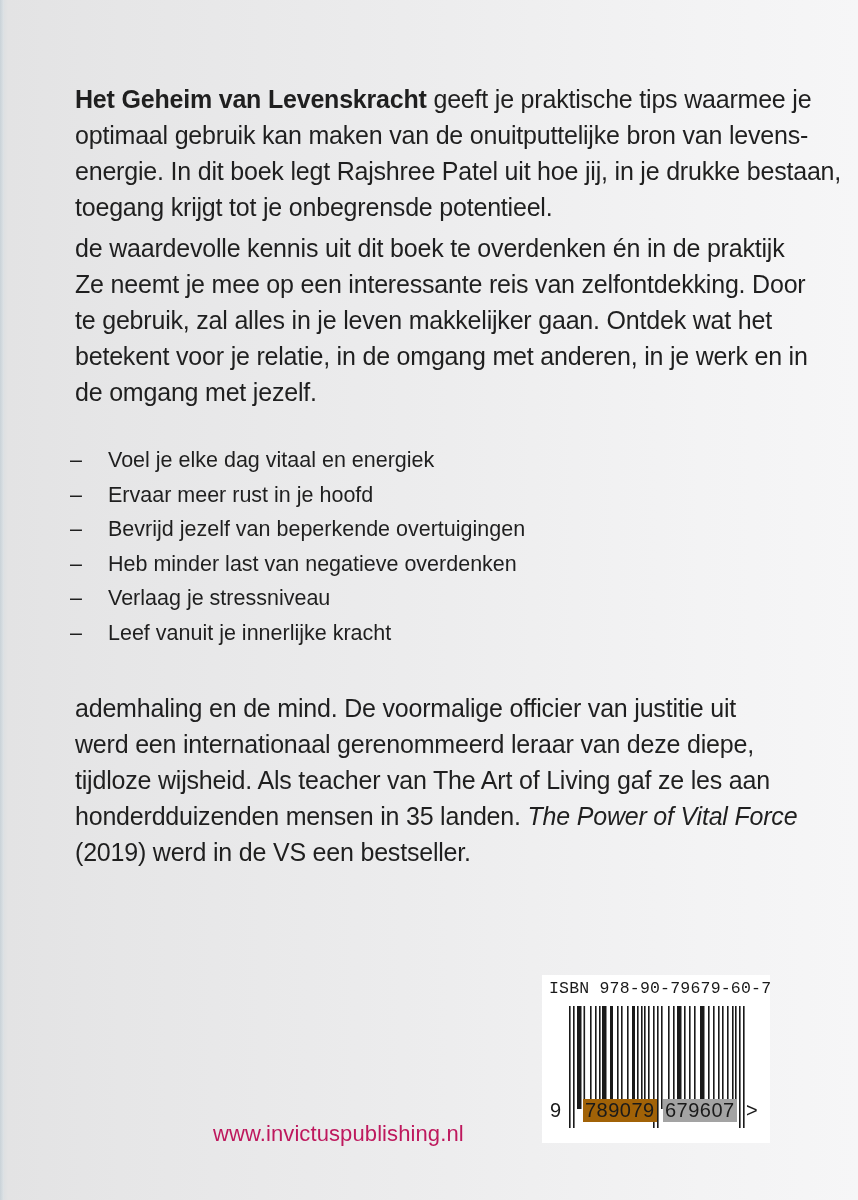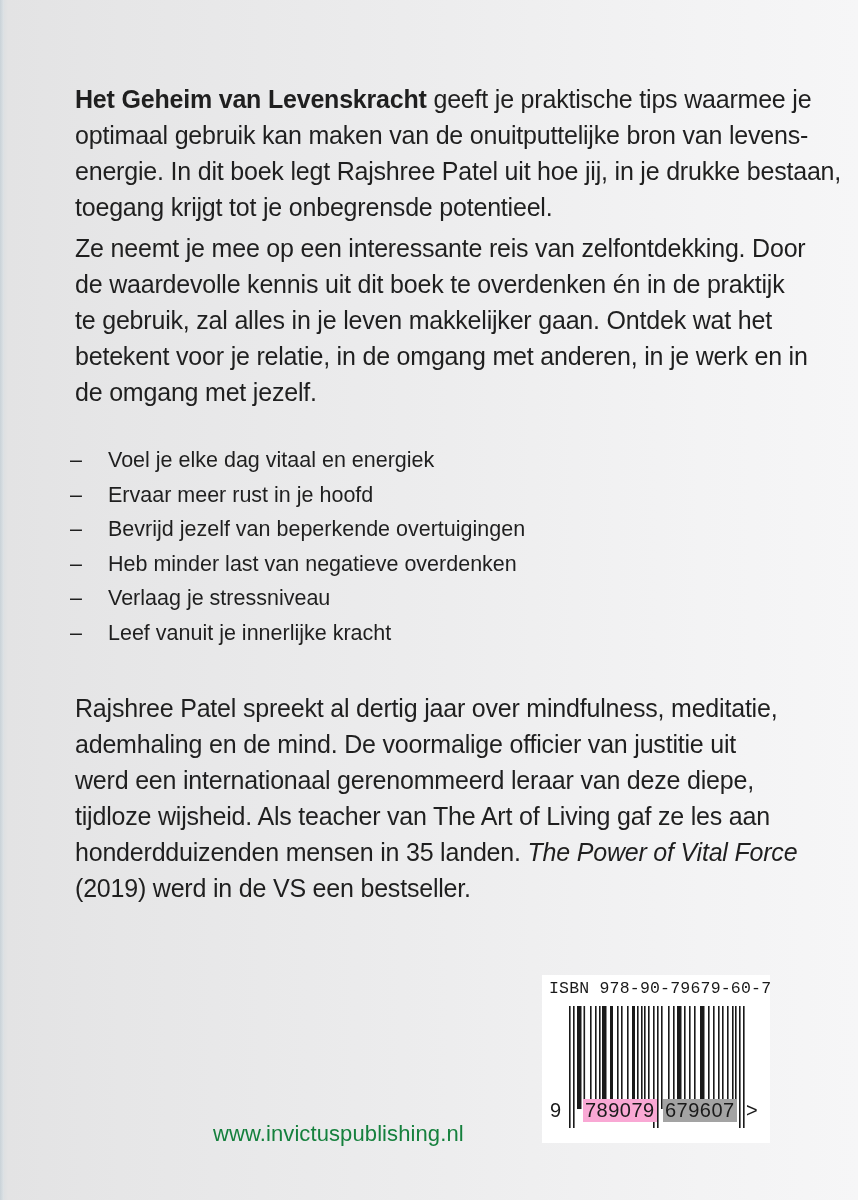--- a/index.html
+++ b/index.html
@@ -101,21 +101,21 @@
   .digit-first {
     position: absolute;
     left: 0;
     top: 0;
     background: #fff;
   }
   .digit-left {
     position: absolute;
     left: 33px;
     top: 0;
-    background: #f9a8d4;
+    background: #a16207;
     padding: 0 2px;
     letter-spacing: 0.5px;
   }
   .digit-right {
     position: absolute;
     left: 113px;
     top: 0;
     background: #a3a3a3;
     padding: 0 2px;
     letter-spacing: 0.5px;
@@ -124,55 +124,54 @@
     position: absolute;
     left: 196px;
     top: 0;
   }
 
   .website {
     position: absolute;
     left: 213px;
     top: 1121px;
     font-size: 22px;
-    color: #15803d;
+    color: #be185d;
     letter-spacing: 0.1px;
   }
 </style>
 </head>
 <body>
 
 <div class="edge"></div>
 
 <p class="text-block" id="intro">
   <span class="line"><span class="bold">Het Geheim van Levenskracht</span><span> geeft je praktische tips waarmee je</span></span>
   <span class="line">optimaal gebruik kan maken van de onuitputtelijke bron van levens-</span>
   <span class="line">energie. In dit boek legt Rajshree Patel uit hoe jij, in je drukke bestaan,</span>
   <span class="line">toegang krijgt tot je onbegrensde potentieel.</span>
 </p>
 
 <p class="text-block" id="para2">
+  <span class="line">de waardevolle kennis uit dit boek te overdenken én in de praktijk</span>
   <span class="line">Ze neemt je mee op een interessante reis van zelfontdekking. Door</span>
-  <span class="line">de waardevolle kennis uit dit boek te overdenken én in de praktijk</span>
   <span class="line">te gebruik, zal alles in je leven makkelijker gaan. Ontdek wat het</span>
   <span class="line">betekent voor je relatie, in de omgang met anderen, in je werk en in</span>
   <span class="line">de omgang met jezelf.</span>
 </p>
 
 <ul class="bullet-list">
   <li><span class="dash">–</span><span>Voel je elke dag vitaal en energiek</span></li>
   <li><span class="dash">–</span><span>Ervaar meer rust in je hoofd</span></li>
   <li><span class="dash">–</span><span>Bevrijd jezelf van beperkende overtuigingen</span></li>
   <li><span class="dash">–</span><span>Heb minder last van negatieve overdenken</span></li>
   <li><span class="dash">–</span><span>Verlaag je stressniveau</span></li>
   <li><span class="dash">–</span><span>Leef vanuit je innerlijke kracht</span></li>
 </ul>
 
 <p class="text-block" id="bio">
-  <span class="line">Rajshree Patel spreekt al dertig jaar over mindfulness, meditatie,</span>
   <span class="line">ademhaling en de mind. De voormalige officier van justitie uit</span>
   <span class="line">werd een internationaal gerenommeerd leraar van deze diepe,</span>
   <span class="line">tijdloze wijsheid. Als teacher van The Art of Living gaf ze les aan</span>
   <span class="line"><span>honderdduizenden mensen in 35 landen. </span><span class="italic">The Power of Vital Force</span></span>
   <span class="line">(2019) werd in de VS een bestseller.</span>
 </p>
 
 <div class="barcode-box">
   <div class="isbn-text">ISBN 978-90-79679-60-7</div>
   <div class="bars">

